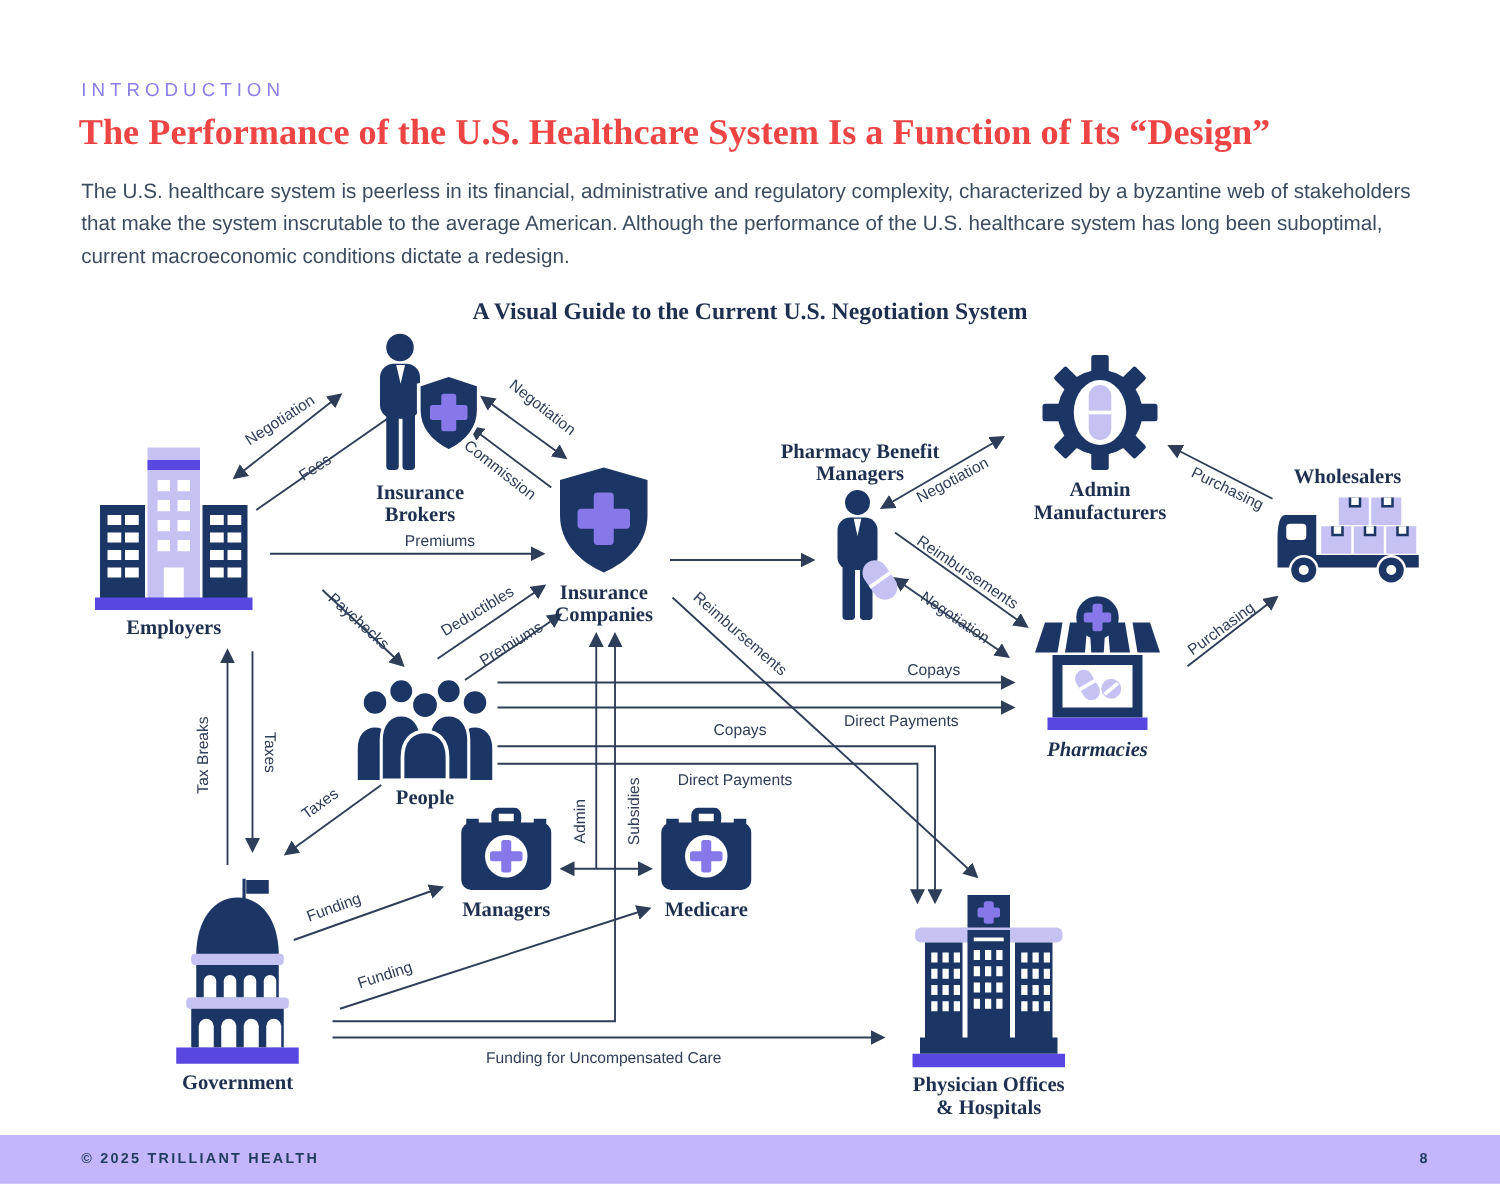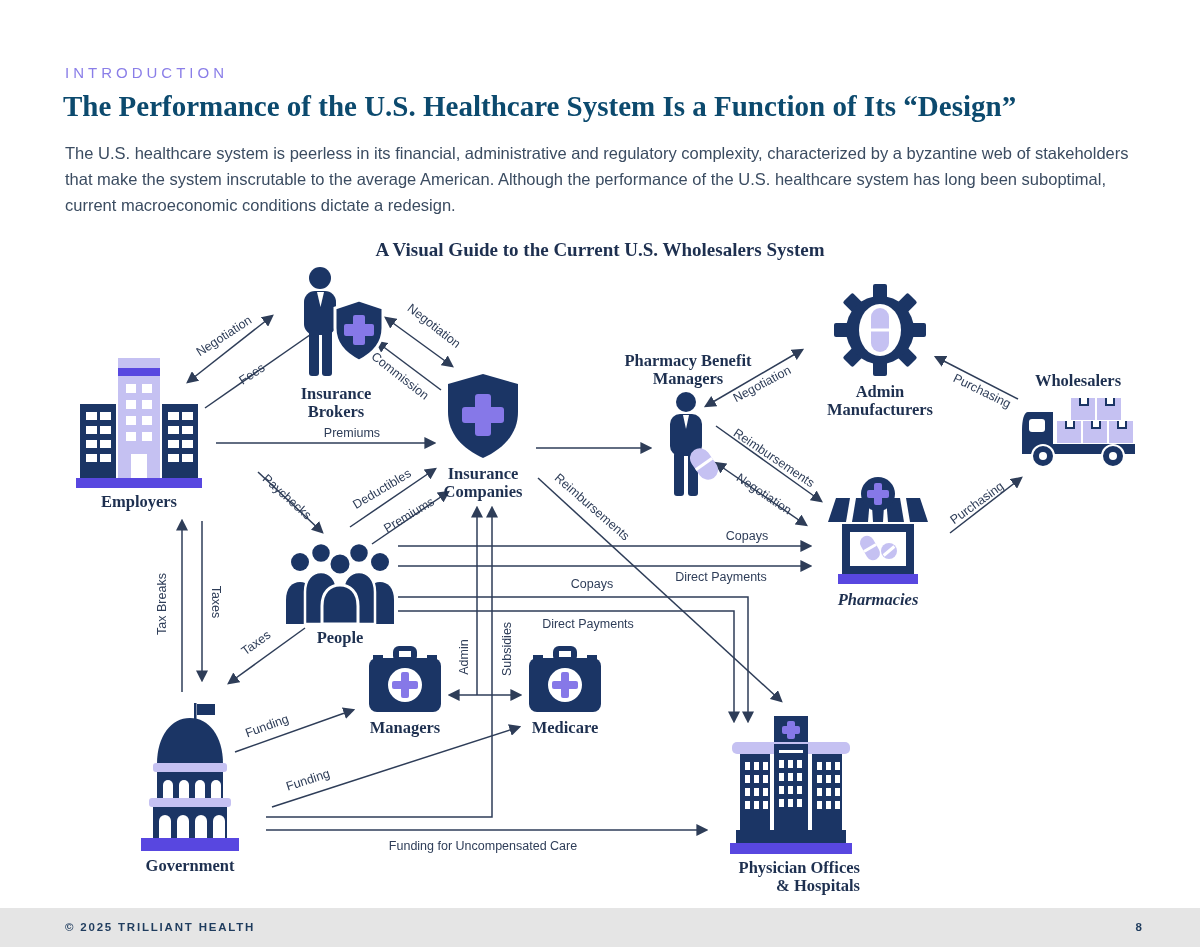--- a/index.html
+++ b/index.html
@@ -1,48 +1,48 @@
 <!DOCTYPE html>
 <html><head>
 <meta charset="utf-8">
 <style>
   html,body{margin:0;padding:0;}
   body{width:1200px;height:947px;background:#ffffff;position:relative;overflow:hidden;
        font-family:"Liberation Sans",sans-serif;color:#1e3050;}
   .eyebrow{position:absolute;left:65px;top:64px;font-size:15px;font-weight:400;
            letter-spacing:4px;color:#8a7ee8;}
   .title{position:absolute;left:63px;top:90px;margin:0;font-family:"Liberation Serif",serif;
-         font-weight:700;font-size:29px;color:#0c4a6e;white-space:nowrap;}
+         font-weight:700;font-size:29px;color:#ef4444;white-space:nowrap;}
   .intro{position:absolute;left:65px;top:140px;width:1085px;font-size:16.5px;
          line-height:26px;color:#3b4c61;}
   .dtitle{position:absolute;left:0;top:239px;width:1200px;text-align:center;
           font-family:"Liberation Serif",serif;font-weight:700;font-size:19px;color:#1e3050;}
   .arrows{position:absolute;left:0;top:0;pointer-events:none;}
   .arrows line,.arrows polyline{stroke:#2e3d58;stroke-width:1.5;fill:none;}
   .node{position:absolute;text-align:center;}
   .node svg{display:block;margin:0 auto;}
   .nlabel{font-family:"Liberation Serif",serif;font-weight:700;font-size:16.5px;
           line-height:18px;color:#1e3050;margin-top:5px;}
   .nlabel.above{margin-top:0;margin-bottom:4px;}
   .elabel{position:absolute;font-size:12.5px;color:#2e3d58;white-space:nowrap;
           transform:translate(-50%,-50%) rotate(var(--r,0deg));}
   .navy{fill:#1b3565;} .lav{fill:#c5c1f2;} .vio{fill:#5847e0;}
   .pur{fill:#8678e8;} .wht{fill:#ffffff;}
-  .footer{position:absolute;left:0;top:908px;width:1200px;height:39px;background:#e5e5e5;}
+  .footer{position:absolute;left:0;top:908px;width:1200px;height:39px;background:#c4b5fd;}
   .fleft{position:absolute;left:65px;top:13px;font-size:11.5px;font-weight:700;
          letter-spacing:1.8px;color:#1f3c5e;}
   .fright{position:absolute;right:58px;top:13px;font-size:11.5px;font-weight:700;color:#1f3c5e;}
 </style>
 </head>
 <body>
 
 <div class="eyebrow">INTRODUCTION</div>
 <h1 class="title">The Performance of the U.S. Healthcare System Is a Function of Its “Design”</h1>
 <div class="intro">The U.S. healthcare system is peerless in its financial, administrative and regulatory complexity, characterized by a byzantine web of stakeholders that make the system inscrutable to the average American. Although the performance of the U.S. healthcare system has long been suboptimal, current macroeconomic conditions dictate a redesign.</div>
-<div class="dtitle">A Visual Guide to the Current U.S. Wholesalers System</div>
+<div class="dtitle">A Visual Guide to the Current U.S. Negotiation System</div>
 
 <svg class="arrows" width="1200" height="947">
   <defs>
     <marker id="m" viewBox="0 0 10 10" refX="8" refY="5" markerWidth="8" markerHeight="8" orient="auto-start-reverse">
       <path d="M0,0 L10,5 L0,10 z" fill="#2e3d58"></path>
     </marker>
   </defs>
 
   <line x1="188" y1="382" x2="272" y2="316" marker-start="url(#m)" marker-end="url(#m)"></line>
   <line x1="386" y1="318" x2="452" y2="366" marker-start="url(#m)" marker-end="url(#m)"></line>
@@ -309,21 +309,21 @@
     <rect class="navy" x="26" y="105" width="74" height="31"></rect>
     <path class="wht" d="M32,136 v-17 a6,6 0 0 1 12,0 v17 z"></path>
     <path class="wht" d="M50,136 v-17 a6,6 0 0 1 12,0 v17 z"></path>
     <path class="wht" d="M68,136 v-17 a6,6 0 0 1 12,0 v17 z"></path>
     <path class="wht" d="M86,136 v-17 a6,6 0 0 1 12,0 v17 z"></path>
     <rect class="vio" x="14" y="136" width="98" height="13"></rect>
   </svg>
   <div class="nlabel">Government</div>
 </div>
 
-<div class="node" style="left:722px;top:716px;width:138px;text-align:right;">
+<div class="node" style="left:722px;top:716px;width:138px;">
   <svg width="134" height="138" viewBox="0 0 134 138">
     <rect class="navy" x="50" y="0" width="34" height="28"></rect>
     <rect class="pur" x="63" y="5" width="8" height="18" rx="2"></rect>
     <rect class="pur" x="58" y="10" width="18" height="8" rx="2"></rect>
     <rect class="lav" x="8" y="26" width="118" height="12" rx="5"></rect>
     <rect class="navy" x="50" y="28" width="34" height="90"></rect>
     <rect class="wht" x="55" y="34" width="24" height="3"></rect>
     <rect class="wht" x="55" y="44" width="5" height="8"></rect>
       <rect class="wht" x="64" y="44" width="5" height="8"></rect>
       <rect class="wht" x="73" y="44" width="5" height="8"></rect>

